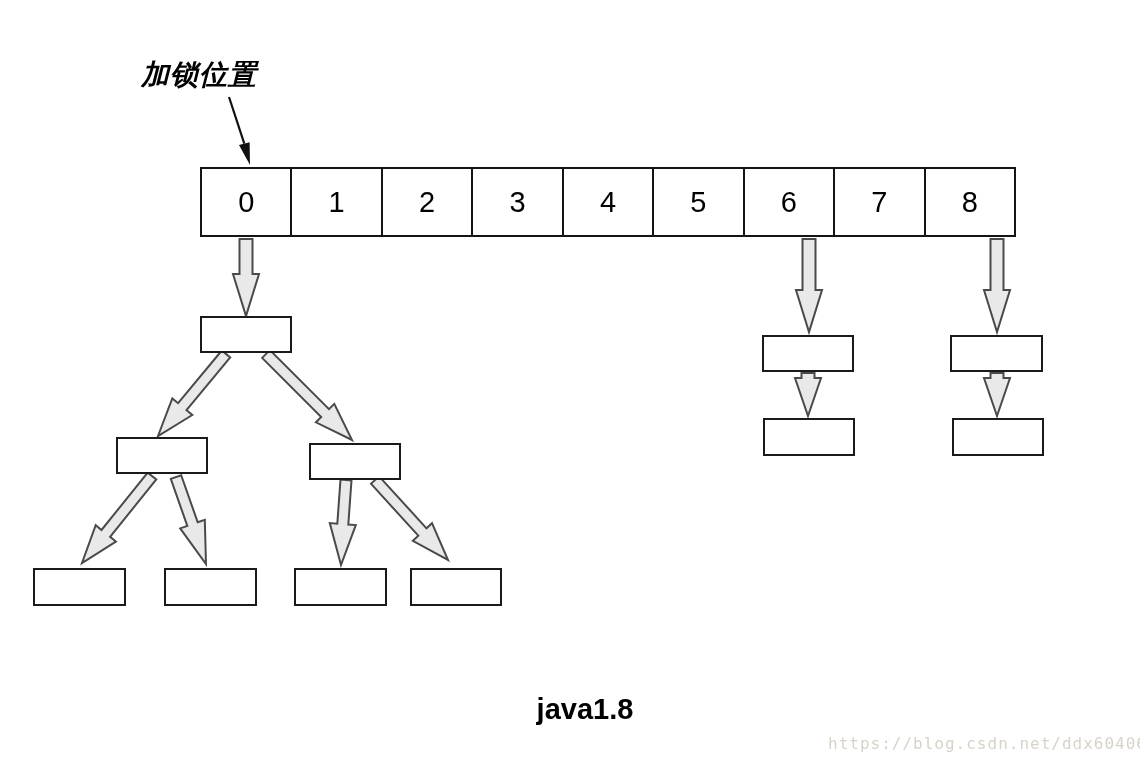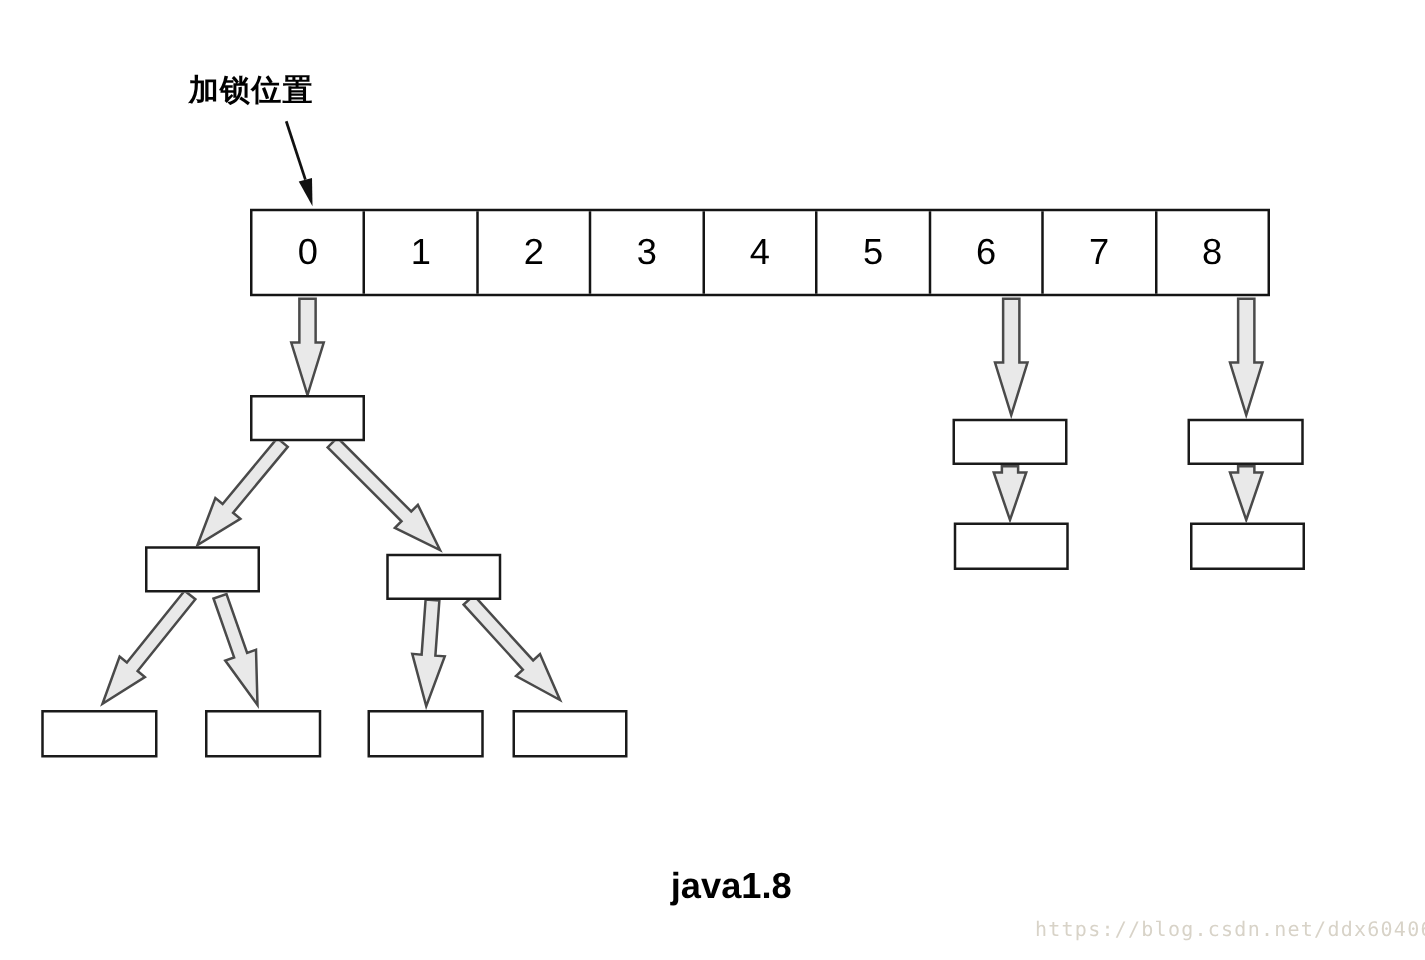--- a/index.html
+++ b/index.html
@@ -7,26 +7,27 @@
     position: relative;
     width: 1140px;
     height: 768px;
     background: #ffffff;
     overflow: hidden;
     font-family: "Liberation Sans", sans-serif;
     color: #000;
   }
   .lock-label {
     position: absolute;
-    left: 151px;
+    left: 141px;
     top: 56px;
-    font-size: 24px;
+    font-size: 28px;
     font-weight: 700;
     letter-spacing: 1px;
     color: #000;
+    font-style: italic;
   }
   .arrows-layer {
     position: absolute;
     left: 0; top: 0;
     width: 1140px; height: 768px;
   }
   .block-arrow {
     fill: #e9e9e9;
     stroke: #4a4a4a;
     stroke-width: 2;

